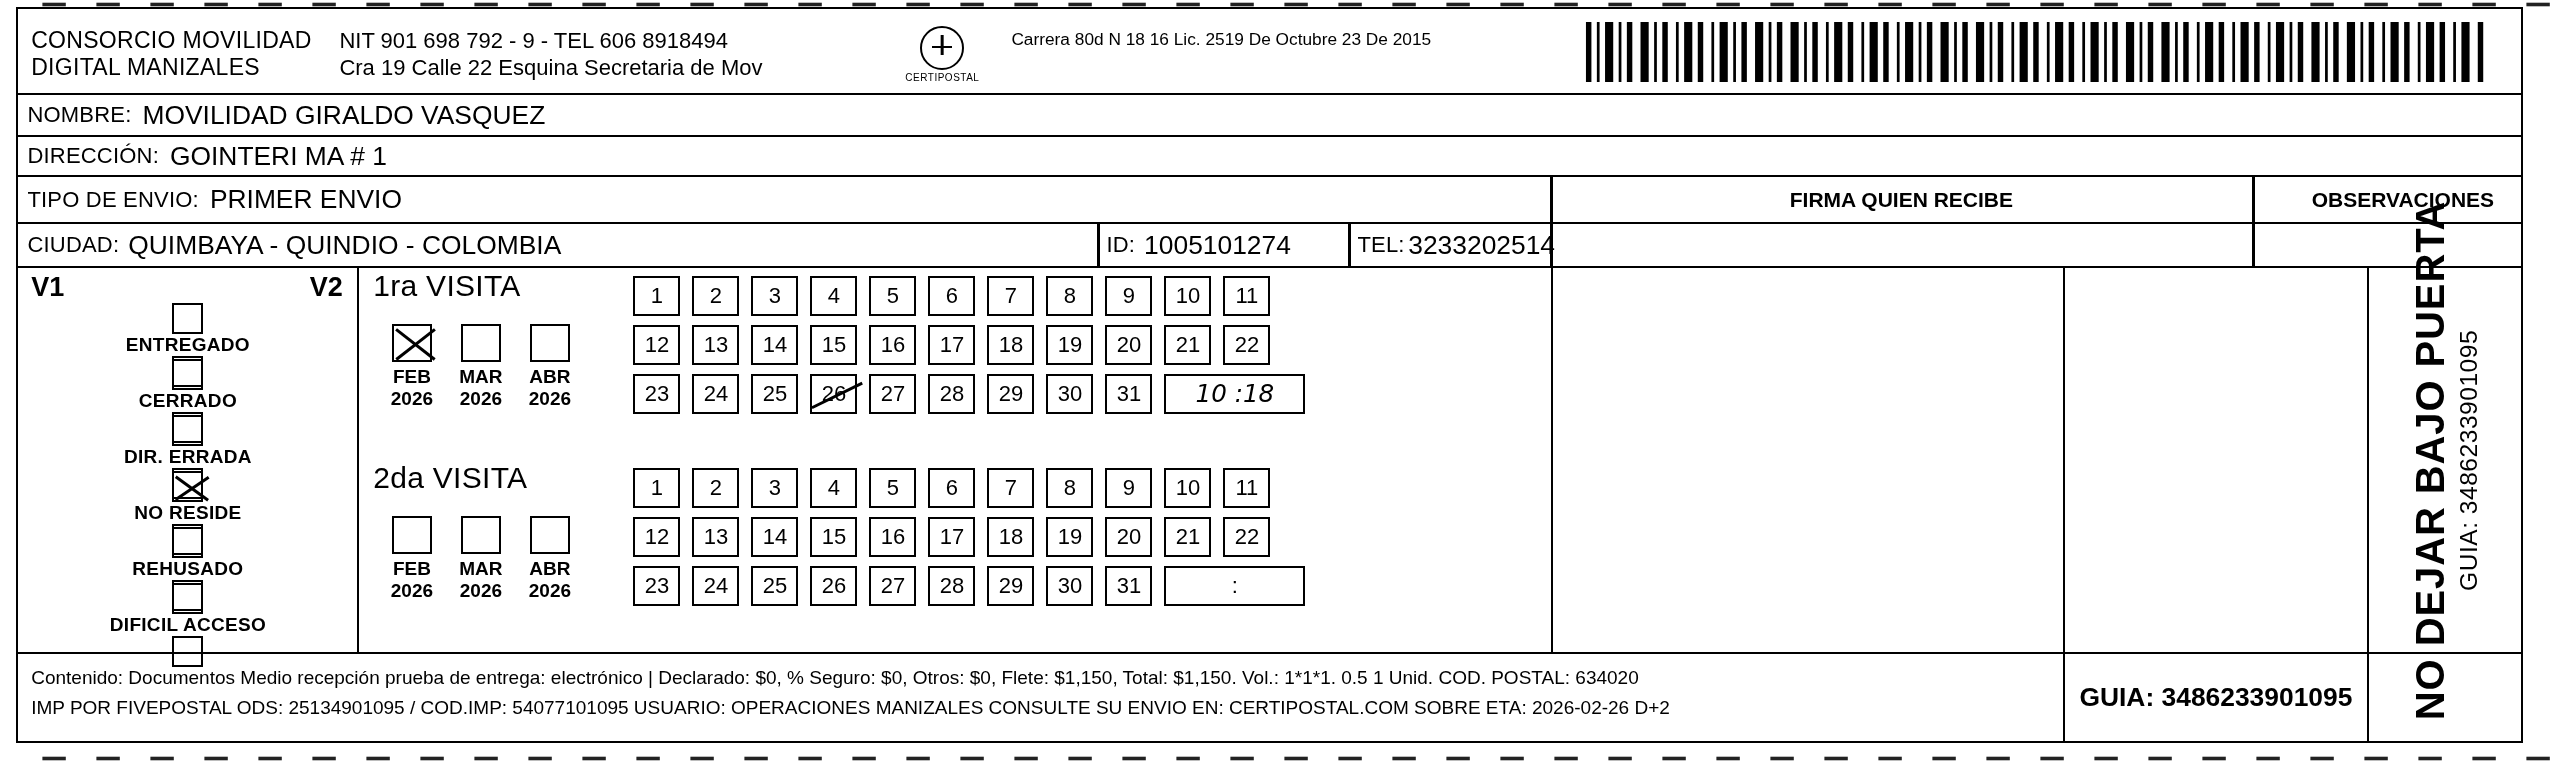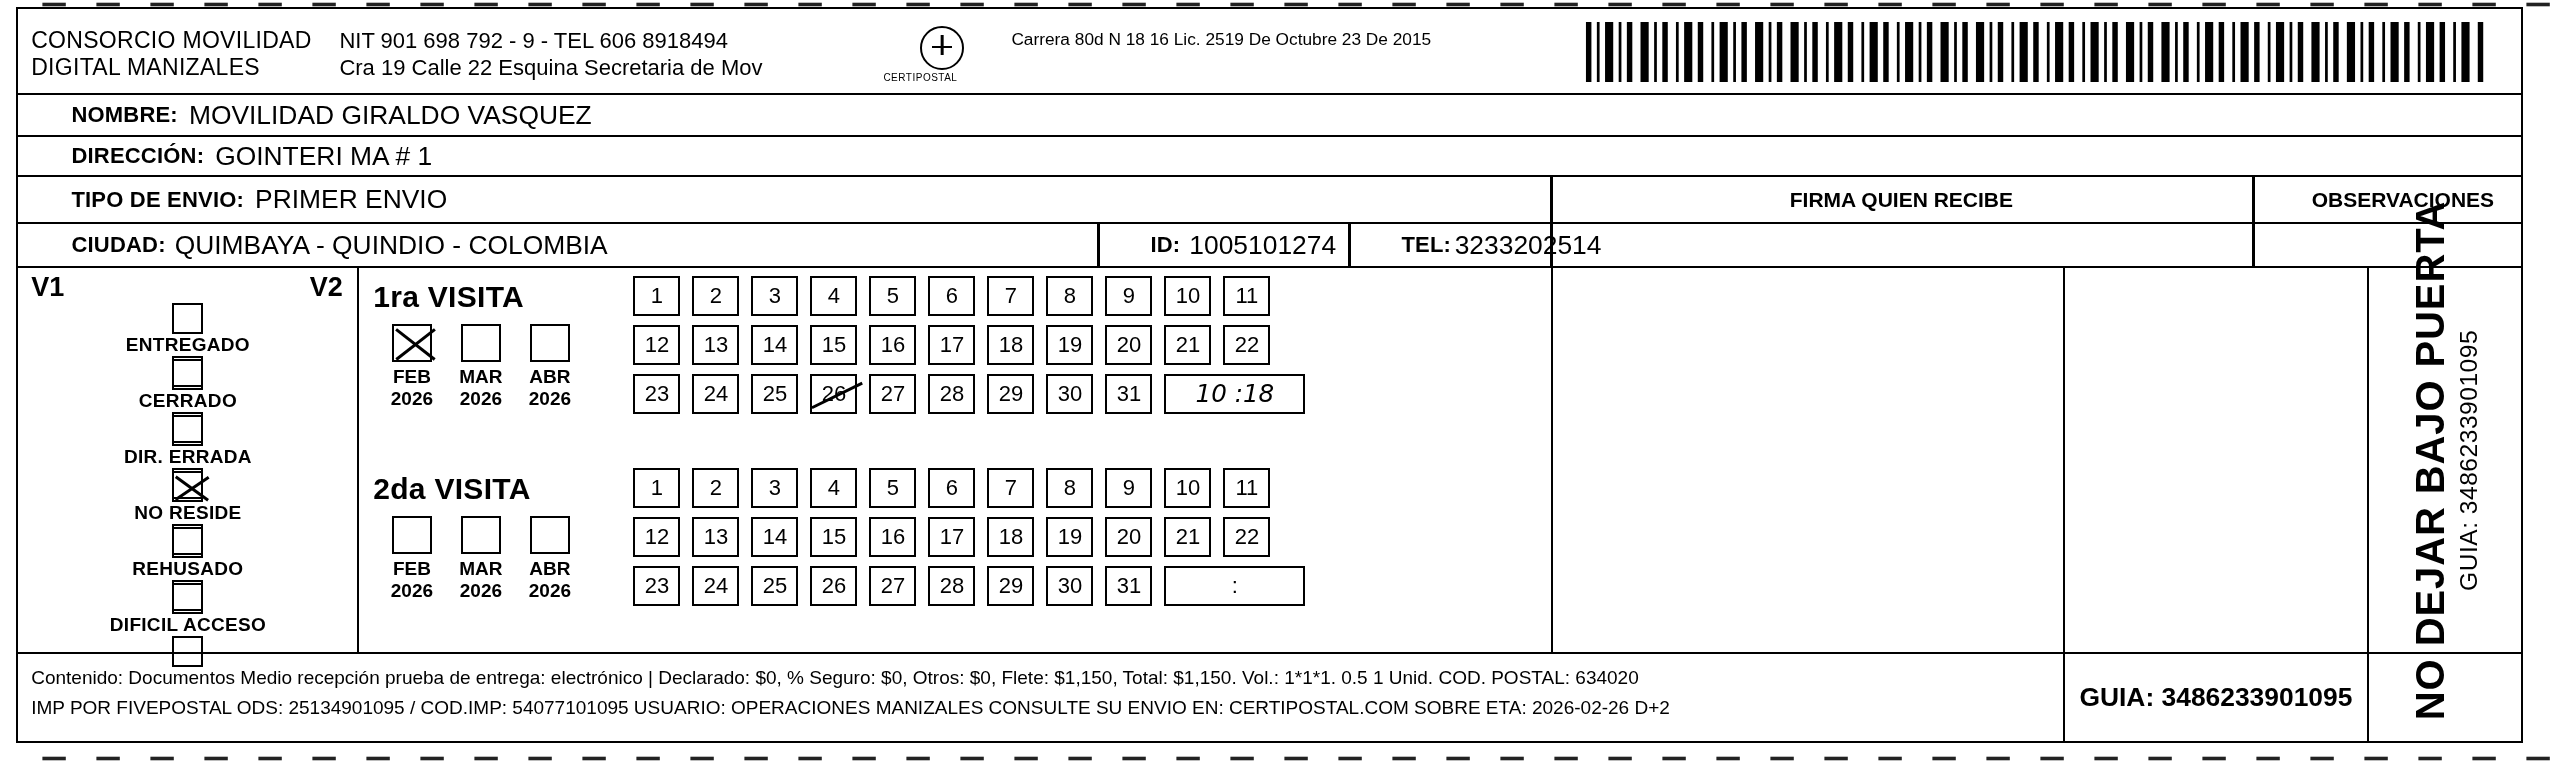--- a/index.html
+++ b/index.html
@@ -4,33 +4,33 @@
 <style>
   html,body{margin:0;padding:0;background:#fff;}
   body{font-family:"Liberation Sans", sans-serif;color:#000;}
   .page{position:relative;width:2576px;height:763px;overflow:hidden;background:#fff;}
   .label-sheet{position:absolute;left:16.4px;top:7.3px;width:2507px;height:736px;border:2.7px solid #000;box-sizing:border-box;}
 
   
   .hdr{position:relative;height:84px;border-bottom:2.7px solid #000;}
   .hdr-consorcio{position:absolute;left:12.8px;top:18px;font-size:23px;line-height:27px;letter-spacing:0.3px;}
   .hdr-nit{position:absolute;left:321px;top:18px;font-size:22px;line-height:27px;}
-  .hdr-logo{position:absolute;left:865px;top:11px;width:118px;text-align:left;}
+  .hdr-logo{position:absolute;left:865px;top:11px;width:118px;text-align:center;}
   .hdr-logo .ring{width:40px;height:40px;border:2.7px solid #000;border-radius:50%;margin:5.5px auto 1.8px;position:relative;}
   .hdr-logo .ring:after{content:"";position:absolute;left:50%;top:7.3px;width:2.7px;height:20px;background:#000;transform:translateX(-50%);}
   .hdr-logo .ring:before{content:"";position:absolute;left:10px;top:18px;width:20px;height:2.7px;background:#000;}
   .hdr-logo .lname{font-size:10px;letter-spacing:0.5px;}
   .hdr-certi{position:absolute;left:993px;top:16.4px;font-size:23px;line-height:27px;}
   .hdr-certi .sub{font-size:17.3px;}
   .barcode{position:absolute;left:1567px;top:12.8px;width:911px;height:60px;}
   .barcode svg{display:block;}
 
   
   .row{border-bottom:2.7px solid #000;position:relative;box-sizing:border-box;}
-  .k{font-size:22px;font-weight:bold;letter-spacing:0.2px;margin-left:44px;}
+  .k{font-size:22px;font-weight:normal;letter-spacing:0.2px;}
   .v{font-size:26.4px;}
   .cell{position:absolute;top:0;bottom:0;display:flex;align-items:center;padding-left:9px;box-sizing:border-box;}
   .vline{position:absolute;top:0;bottom:0;width:2.7px;background:#000;}
 
   .r-nombre{height:42px;}
   .r-direccion{height:40px;}
   .r-tipo{height:47px;}
   .r-placa{height:42px;}
   .r-ciudad{height:44px;}
 
@@ -44,21 +44,21 @@
   .vrow{display:flex;align-items:center;height:56px;padding:0 12.8px;justify-content:space-between;flex-direction:column;}
   .vrow .lbl{font-size:19px;font-weight:bold;letter-spacing:0.3px;}
   .chk{width:31px;height:31px;border:2.7px solid #000;box-sizing:border-box;position:relative;flex:none;}
   .chk.x:before,.chk.x:after{content:"";position:absolute;left:-2.7px;top:13.7px;width:40px;height:2.7px;background:#000;}
   .chk.x:before{transform:rotate(36deg);}
   .chk.x:after{transform:rotate(-34deg);}
 
   .visitsec{position:absolute;left:342px;top:0;width:1191px;bottom:0;border-right:2.7px solid #000;}
   .visit{position:relative;height:192px;}
   .visit.first{border-bottom:0;}
-  .vtitle{position:absolute;left:12.8px;top:12px;font-size:30px;font-weight:bold;letter-spacing:0.3px;}
+  .vtitle{position:absolute;left:12.8px;top:1px;font-size:30px;font-weight:normal;letter-spacing:0.3px;}
   .months{position:absolute;left:27px;top:56px;display:flex;gap:20px;}
   .month{text-align:center;width:49px;}
   .month .box{width:40px;height:38px;border:2.7px solid #000;box-sizing:border-box;margin:0 auto 3.6px;position:relative;}
   .month .box.x:before,.month .box.x:after{content:"";position:absolute;left:-2.7px;top:16.4px;width:49px;height:2.7px;background:#000;}
   .month .box.x:before{transform:rotate(38deg);}
   .month .box.x:after{transform:rotate(-38deg);}
   .month .mn{font-size:19px;font-weight:bold;line-height:22px;}
   .month .yr{font-size:19px;font-weight:bold;line-height:22px;}
 
   .daygrid{position:absolute;left:273px;top:7.3px;width:893px;}

